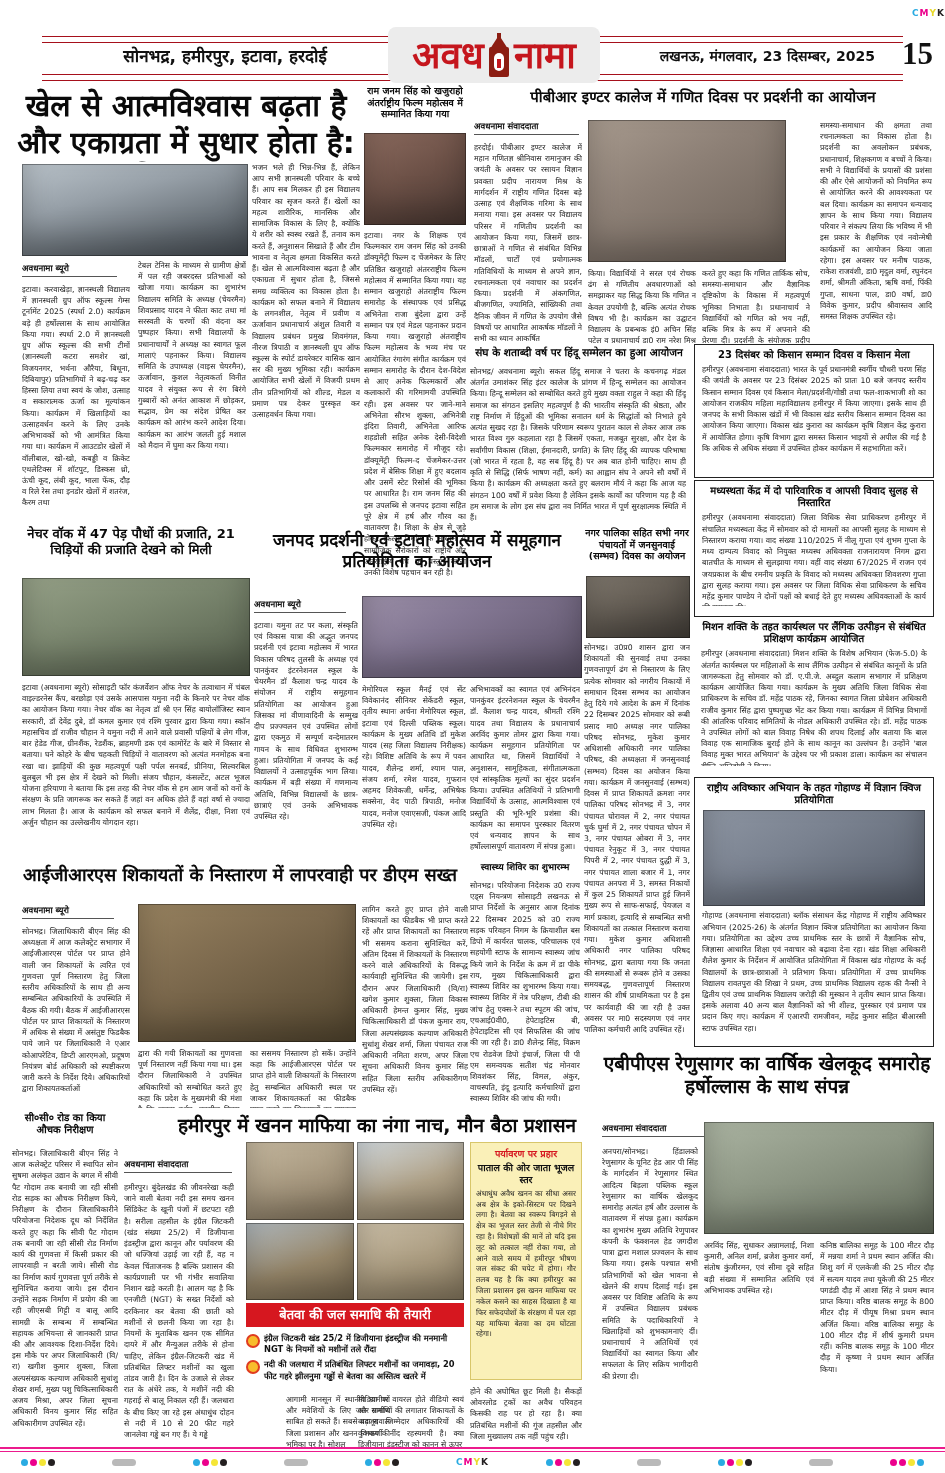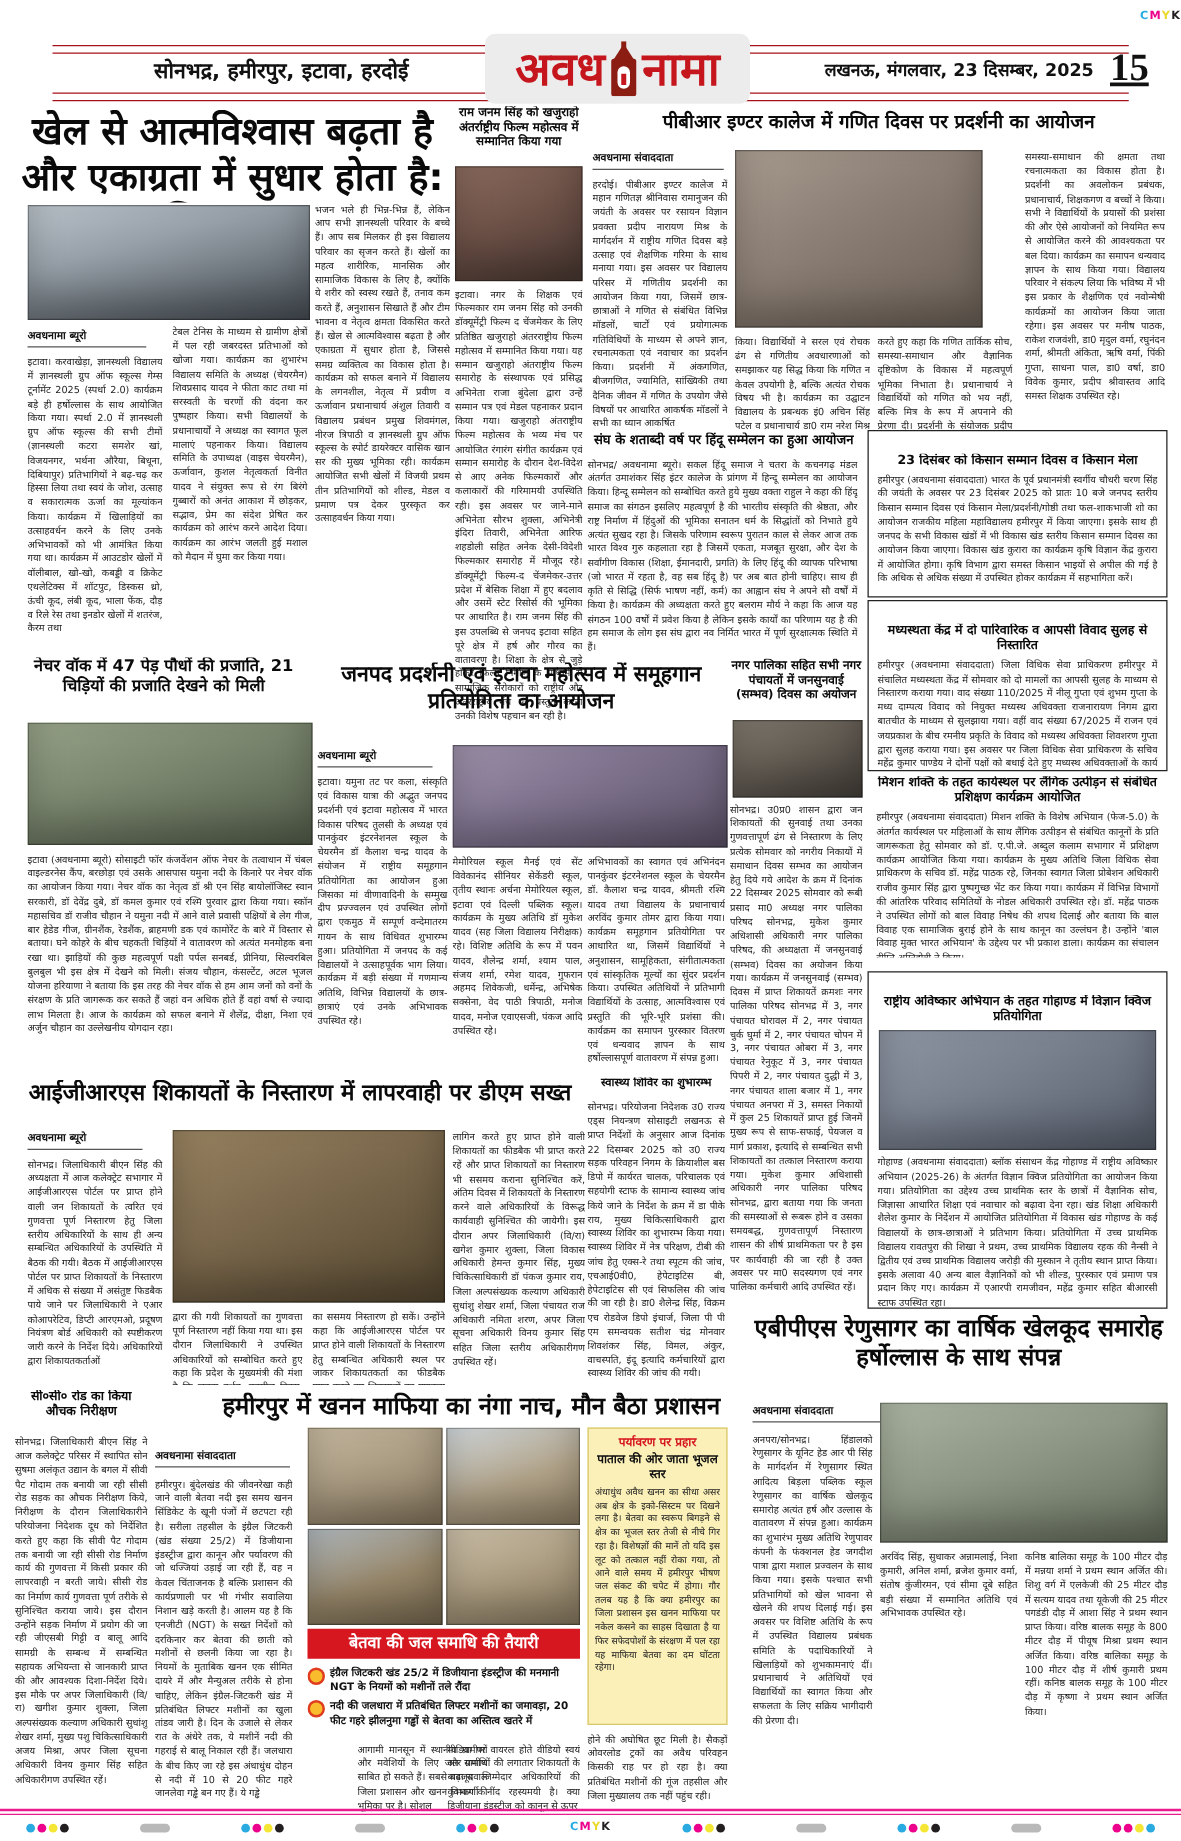--- a/index.html
+++ b/index.html
@@ -3,21 +3,21 @@
 <meta charset="utf-8">
 <style>
   html,body{margin:0;padding:0;background:#e9e7e2;}
   #page{position:relative;width:945px;height:1473px;background:#ffffff;margin:0 auto;
         font-family:"DejaVu Sans",sans-serif;color:#111;overflow:hidden;}
   .abs{position:absolute;}
   .hl{font-weight:bold;color:#0a0a0a;text-align:center;line-height:1.22;overflow:hidden;}
   .by{font-weight:bold;font-size:8.5px;color:#111;border-bottom:1px solid #555;padding-bottom:3px;overflow:hidden;white-space:nowrap;}
   .tx{font-size:7.7px;line-height:1.46;text-align:justify;color:#1c1c1c;overflow:hidden;}
   .ph{box-shadow:inset 0 0 0 1px rgba(0,0,0,.35), inset 0 -18px 30px rgba(0,0,0,.25);}
-  .nbox{border:1.2px solid #222;box-sizing:border-box;padding:18px 7px;overflow:hidden;}
+  .nbox{border:1.2px solid #222;box-sizing:border-box;padding:4px 7px;overflow:hidden;}
   .rule2{height:5px;border-top:1.6px solid #a6101b;border-bottom:1.6px solid #a6101b;}
   .cmyk-letters{font-size:9px;font-weight:bold;letter-spacing:1px;text-align:right;}
   .dot{width:7px;height:7px;border-radius:50%;display:inline-block;margin:0 1px;}
   .pill{width:24px;height:7px;border-radius:4px;background:#b9b9b9;display:inline-block;}
   .cluster{display:inline-flex;align-items:center;}
   .mastbox{background:#ececec;border-radius:8px;display:flex;align-items:center;justify-content:center;}
   .masttitle{color:#c5161d;font-weight:bold;font-size:37px;line-height:1;}
   .banner-red{background:#d6171f;color:#fff;font-weight:bold;text-align:center;}
   .ybox{background:#faf0b8;border:1px solid #d8c66a;box-sizing:border-box;padding:4px 5px;overflow:hidden;}
   .bullet-dot{width:10px;height:10px;border-radius:50%;background:#f8bc2c;border:2px solid #e03c20;flex:none;margin-right:4px;margin-top:1px;}
@@ -47,21 +47,21 @@
           <path d="M13 2 L22 16 L4 16 Z" fill="#8c1d12"></path>
           <rect x="11" y="0" width="4" height="6" fill="#8c1d12"></rect>
           <rect x="8" y="20" width="10" height="18" rx="5" fill="#ffffff"></rect>
           <rect x="11" y="26" width="4" height="9" fill="#c5161d"></rect>
         </svg>
     </span>
     <span class="masttitle">नामा</span>
   </div>
 
   <div class="abs" style="left:640px;top:46px;width:235px;font-weight:bold;font-size:14px;text-align:right;">लखनऊ, मंगलवार, 23 दिसम्बर, 2025</div>
-  <div class="abs" style="left:888px;top:36px;width:45px;font-family:'Liberation Serif',serif;font-weight:bold;font-size:31px;text-align:left;text-decoration:underline;">15</div>
+  <div class="abs" style="left:888px;top:36px;width:45px;font-family:'Liberation Serif',serif;font-weight:bold;font-size:31px;text-align:right;">15</div>
 
   <div class="abs hl" style="left:10px;top:88px;width:352px;height:74px;font-size:30px;">खेल से आत्मविश्वास बढ़ता है और एकाग्रता में सुधार होता है: शिवप्रसाद</div>
   <div class="abs ph" style="left:22px;top:164px;width:226px;height:92px;background:linear-gradient(165deg,#b9c2c9 0%,#97a0a8 35%,#636b72 75%,#474e55 100%);"></div>
   <div class="abs by" style="left:22px;top:262px;width:95px;">अवधनामा ब्यूरो</div>
   <div class="abs tx" style="left:22px;top:284px;width:108px;height:238px;">इटावा। करवाखेड़ा, ज्ञानस्थली विद्यालय में ज्ञानस्थली ग्रुप ऑफ स्कूल्स गेम्स टूर्नामेंट 2025 (स्पर्धा 2.0) कार्यक्रम बड़े ही हर्षोल्लास के साथ आयोजित किया गया। स्पर्धा 2.0 में ज्ञानस्थली ग्रुप ऑफ स्कूल्स की सभी टीमों (ज्ञानस्थली कटरा समशेर खां, विजयनगर, भर्थना औरैया, बिधूना, दिबियापुर) प्रतिभागियों ने बढ़-चढ़ कर हिस्सा लिया तथा स्वयं के जोश, उत्साह व सकारात्मक ऊर्जा का मूल्यांकन किया। कार्यक्रम में खिलाड़ियों का उत्साहवर्धन करने के लिए उनके अभिभावकों को भी आमंत्रित किया गया था। कार्यक्रम में आउटडोर खेलों में वॉलीबाल, खो-खो, कबड्डी व क्रिकेट एथलेटिक्स में शॉटपुट, डिस्कस थ्रो, ऊंची कूद, लंबी कूद, भाला फेंक, दौड़ व रिले रेस तथा इनडोर खेलों में शतरंज, कैरम तथा</div>
   <div class="abs tx" style="left:138px;top:260px;width:108px;height:262px;">टेबल टेनिस के माध्यम से ग्रामीण क्षेत्रों में पल रही जबरदस्त प्रतिभाओं को खोजा गया। कार्यक्रम का शुभारंभ विद्यालय समिति के अध्यक्ष (चेयरमैन) शिवप्रसाद यादव ने फीता काट तथा मां सरस्वती के चरणों की वंदना कर पुष्पहार किया। सभी विद्यालयों के प्रधानाचार्यों ने अध्यक्ष का स्वागत फूल मालाएं पहनाकर किया। विद्यालय समिति के उपाध्यक्ष (वाइस चेयरमैन), ऊर्जावान, कुशल नेतृत्वकर्ता विनीत यादव ने संयुक्त रूप से रंग बिरंगे गुब्बारों को अनंत आकाश में छोड़कर, सद्भाव, प्रेम का संदेश प्रेषित कर कार्यक्रम को आरंभ करने आदेश दिया। कार्यक्रम का आरंभ जलती हुई मशाल को मैदान में घुमा कर किया गया।</div>
   <div class="abs tx" style="left:252px;top:162px;width:108px;height:360px;">भजन भले ही भिन्न-भिन्न हैं, लेकिन आप सभी ज्ञानस्थली परिवार के बच्चे हैं। आप सब मिलकर ही इस विद्यालय परिवार का सृजन करते हैं। खेलों का महत्व शारीरिक, मानसिक और सामाजिक विकास के लिए है, क्योंकि ये शरीर को स्वस्थ रखते हैं, तनाव कम करते हैं, अनुशासन सिखाते हैं और टीम भावना व नेतृत्व क्षमता विकसित करते हैं। खेल से आत्मविश्वास बढ़ता है और एकाग्रता में सुधार होता है, जिससे समग्र व्यक्तित्व का विकास होता है। कार्यक्रम को सफल बनाने में विद्यालय के लगनशील, नेतृत्व में प्रवीण व ऊर्जावान प्रधानाचार्य अंशुल तिवारी व विद्यालय प्रबंधन प्रमुख शिवमंगल, नीरज त्रिपाठी व ज्ञानस्थली ग्रुप ऑफ स्कूल्स के स्पोर्ट डायरेक्टर वासिक खान सर की मुख्य भूमिका रही। कार्यक्रम आयोजित सभी खेलों में विजयी प्रथम तीन प्रतिभागियों को शील्ड, मेडल व प्रमाण पत्र देकर पुरस्कृत कर उत्साहवर्धन किया गया।</div>
 
   <div class="abs hl" style="left:364px;top:85px;width:102px;height:46px;font-size:9.5px;">राम जनम सिंह को खजुराहो अंतर्राष्ट्रीय फिल्म महोत्सव में सम्मानित किया गया</div>
   <div class="abs ph" style="left:364px;top:133px;width:102px;height:92px;background:linear-gradient(155deg,#8a6a5e 0%,#6e5248 45%,#4a3832 100%);"></div>

